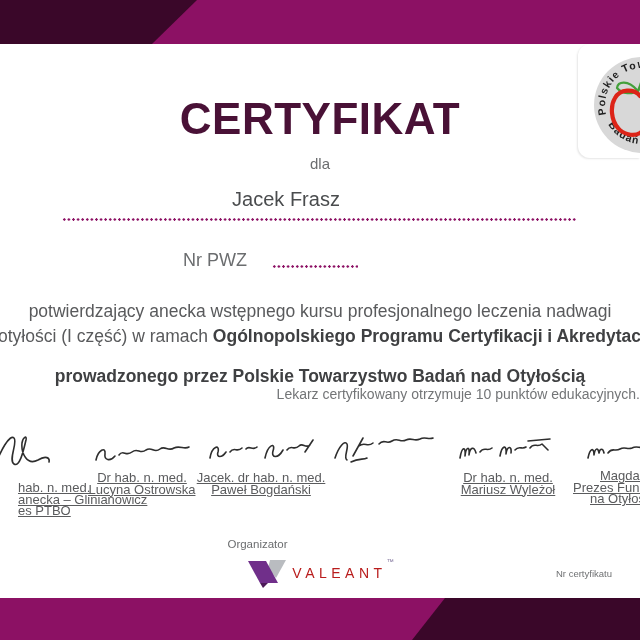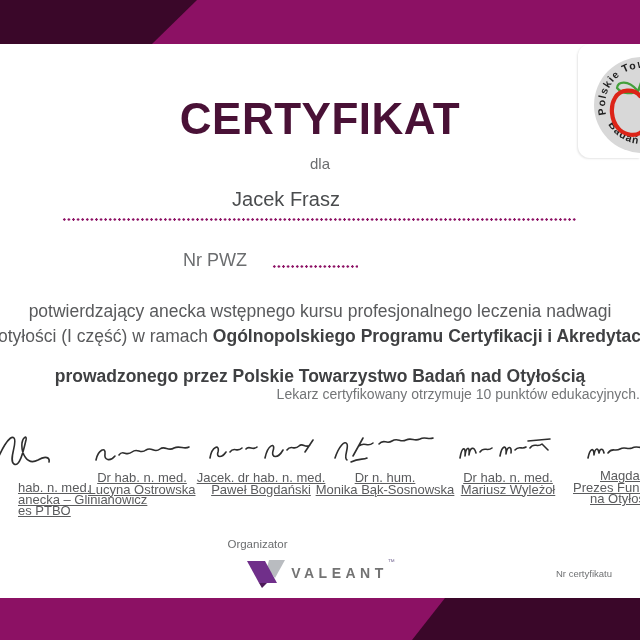--- a/index.html
+++ b/index.html
@@ -41,21 +41,21 @@
   .sig-svg path{fill:none;stroke:#2e2e2e;stroke-width:1.6;stroke-linecap:round;stroke-linejoin:round;}
   .sig-label{font-size:13px;line-height:11.5px;color:#5a5b5d;text-align:center;text-decoration:underline;}
   .sig-label div{white-space:nowrap;}
   #sig-block-1 .sig-label{text-align:left;}
   #sig-block-6 .sig-label{text-align:left;}
   
   #organizer-label{top:538px;left:0;width:515px;text-align:center;font-size:11.5px;color:#6b6d6f;}
   #valeant-logo{top:558px;left:0;width:640px;text-align:center;}
   #valeant-logo .mark{vertical-align:middle;margin-right:6px;}
   #brand-word{
-    font-size:14px;letter-spacing:4.5px;color:#737373;font-weight:700;vertical-align:middle;
+    font-size:14px;letter-spacing:4.5px;color:#b91c1c;font-weight:400;vertical-align:middle;
   }
   #brand-tm{font-size:7px;color:#7c6f99;vertical-align:top;}
   #cert-number-label{top:568px;left:556px;font-size:9.5px;color:#6f7173;white-space:nowrap;}
   #bottom-band{top:598px;left:0;width:640px;height:42px;}
 </style>
 </head>
 <body>
 
 <div class="stage">
 
@@ -128,24 +128,20 @@
     <div class="sig-label">
       <div>Jacek. dr hab. n. med.</div>
       <div>Paweł Bogdański</div>
     </div>
   </div>
 
   <div class="abs" id="sig-block-4" style="left:310px;top:432px;width:150px;">
     <svg class="sig-svg" width="112" height="36" viewBox="0 0 112 36" style="margin-left:19px;">
       <path d="M6,26 C10,14 16,8 18,12 C20,16 14,26 18,28 M24,24 L34,6 M30,14 C36,9 38,16 44,11 M50,12 C55,6 57,13 63,9 C69,5 71,11 77,8 C83,5 85,10 91,7 C96,4 99,8 104,6 M22,30 C30,26 34,28 38,26"></path>
     </svg>
-    <div class="sig-label">
-      <div>Dr n. hum.</div>
-      <div>Monika Bąk-Sosnowska</div>
-    </div>
   </div>
 
   <div class="abs" id="sig-block-5" style="left:433px;top:436px;width:150px;">
     <svg class="sig-svg" width="108" height="32" viewBox="0 0 108 32" style="margin-left:21px;">
       <path d="M6,22 C8,10 12,10 11,20 C12,11 16,9 15,19 C16,11 20,10 22,17 M26,16 C30,10 33,16 38,12 M46,20 C48,9 53,8 52,18 C53,10 58,9 57,17 M61,14 C65,9 68,14 72,11 M76,12 C80,6 83,12 88,8 L94,14 M74,5 L96,3"></path>
     </svg>
     <div class="sig-label">
       <div>Dr hab. n. med.</div>
       <div>Mariusz Wyleżoł</div>
     </div>

